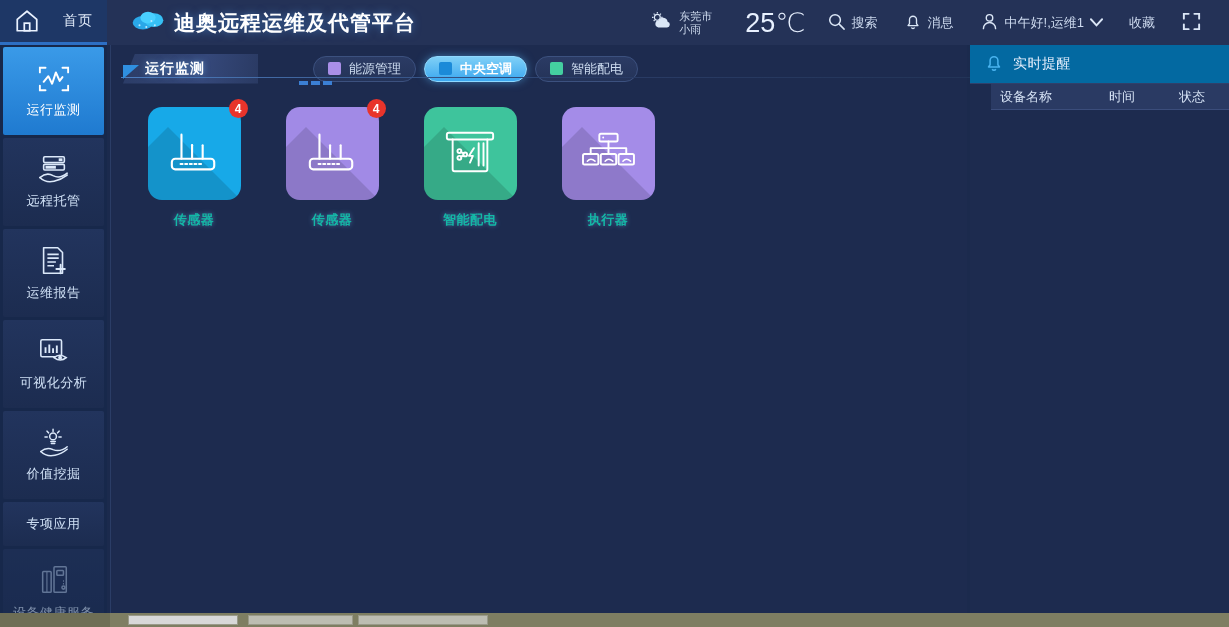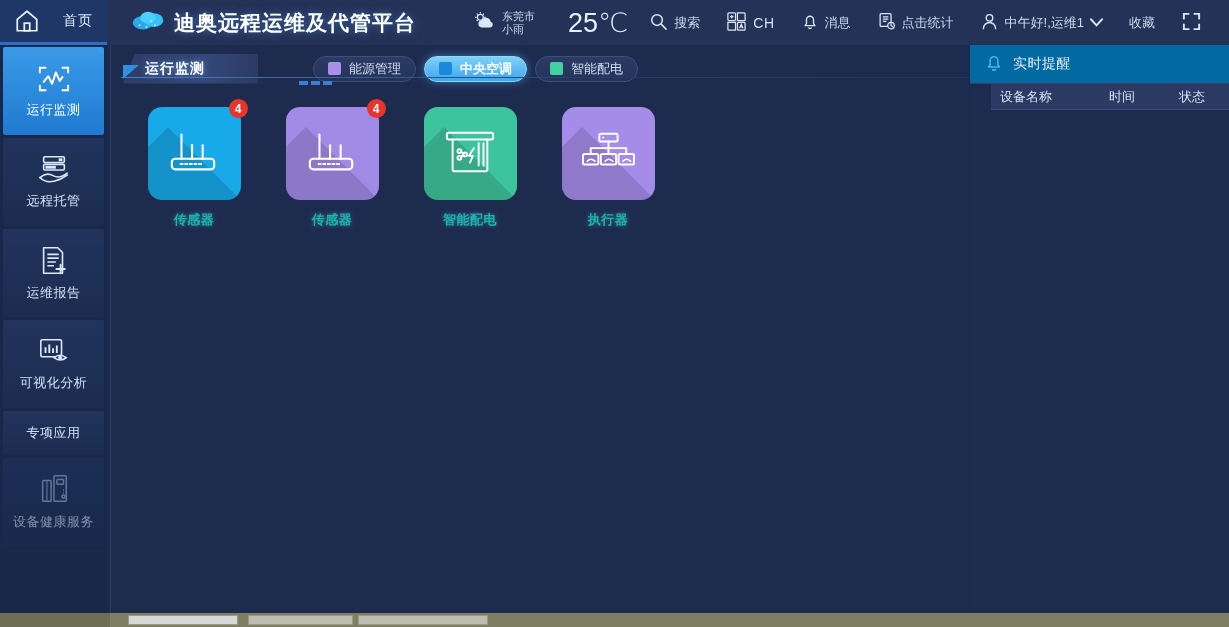--- a/index.html
+++ b/index.html
@@ -256,55 +256,31 @@
       <div class="hitem">
         <span>
           <svg width="19" height="19" viewBox="0 0 20 20" fill="none" stroke="#dbe7f7" stroke-width="1.6">
             <circle cx="8.5" cy="8.5" r="5.6"></circle>
               <path d="M12.8 12.8 L18 18" stroke-linecap="round"></path>
           </svg>
         </span>
         <span>搜索</span>
       </div>
 
-      <div class="hitem">
-        <span>
-          <svg width="21" height="21" viewBox="0 0 22 22" fill="none" stroke="#dbe7f7" stroke-width="1.3">
-            <rect x="2" y="2" width="8" height="8" rx="1"></rect>
-            <path d="M6 4.2 v3.6 M4.2 6 h3.6"></path>
-            <path d="M12 2 h7 a1 1 0 0 1 1 1 v7 h-8 Z"></path>
-            <path d="M2 12 h8 v8 H3 a1 1 0 0 1 -1 -1 Z"></path>
-            <rect x="12" y="12" width="8" height="8" rx="1"></rect>
-            <path d="M14.3 18 l1.7 -4 l1.7 4 M14.9 16.7 h2.2"></path>
-          </svg>
-        </span>
-        <span class="lang-code">CH</span>
-      </div>
 
       <div class="hitem">
         <span>
           <svg width="18" height="19" viewBox="0 0 20 21" fill="none" stroke="#dbe7f7" stroke-width="1.5">
             <path d="M4.5 15 h11 l-1.6 -2.2 V8.6 a3.9 3.9 0 0 0 -7.8 0 v4.2 Z" stroke-linejoin="round"></path>
             <path d="M8.2 17.2 a2 2 0 0 0 3.6 0"></path>
           </svg>
         </span>
         <span>消息</span>
       </div>
 
-      <div class="hitem">
-        <span>
-          <svg width="19" height="20" viewBox="0 0 20 22" fill="none" stroke="#dbe7f7" stroke-width="1.4">
-            <path d="M4 3 h10 a1 1 0 0 1 1 1 v12 a1 1 0 0 1 -1 1 H4 a1 1 0 0 1 -1 -1 V4 a1 1 0 0 1 1 -1 Z"></path>
-            <path d="M6 6.5 h6 M6 9 h6 M6 11.5 h4"></path>
-            <circle cx="15" cy="16" r="3.6" fill="#243257"></circle>
-            <path d="M15 14 v2 l1.4 1" stroke-linecap="round"></path>
-          </svg>
-        </span>
-        <span>点击统计</span>
-      </div>
 
       <div class="hitem">
         <span>
           <svg width="19" height="19" viewBox="0 0 20 20" fill="none" stroke="#dbe7f7" stroke-width="1.5">
             <circle cx="10" cy="6.2" r="3.4"></circle>
             <path d="M3.6 17.5 a6.4 6.4 0 0 1 12.8 0" stroke-linecap="round"></path>
           </svg>
         </span>
         <span>中午好!,运维1</span>
         <span>
@@ -371,20 +347,32 @@
         <svg width="36" height="32" viewBox="0 0 38 34" fill="none" stroke="#dce9fa" stroke-width="1.7">
           <rect x="5" y="4" width="22" height="18" rx="1.5"></rect>
           <path d="M10 18 v-6 M14 18 v-9 M18 18 v-5 M22 18 v-8" stroke-width="2"></path>
           <path d="M19 23 q6 -5 13 0 q-6 5 -13 0 Z" fill="#1f3055"></path>
           <circle cx="25.5" cy="23" r="2.1" fill="#dce9fa" stroke="none"></circle>
         </svg>
       </span>
       <span class="side-label">可视化分析</span>
     </div>
 
+    <div class="side-item">
+      <span class="side-icon">
+        <svg width="38" height="32" viewBox="0 0 40 34" fill="none" stroke="#dce9fa" stroke-width="1.6" stroke-linecap="round">
+          <circle cx="19" cy="10" r="3.6"></circle>
+          <path d="M19 2.4 v2.4 M12.6 4.4 l1.6 1.8 M25.4 4.4 l-1.6 1.8 M10.4 10.6 h2.4 M25.2 10.6 h2.4"></path>
+          <path d="M16.6 15.4 h4.8 M17.2 17.6 h3.6"></path>
+          <path d="M6 26 q6 -5 13 -2 q5 2 10 0 q3 -1.2 5 -3"></path>
+          <path d="M6 26 q6 6 15 4 q7 -1.4 13 -6.4"></path>
+        </svg>
+      </span>
+      <span class="side-label">价值挖掘</span>
+    </div>
 
     <div class="side-item short">
       <span class="side-label">专项应用</span>
     </div>
 
     <div class="side-item dim">
       <span class="side-icon">
         <svg width="34" height="34" viewBox="0 0 36 36" fill="none" stroke="#9fb4d4" stroke-width="1.6">
           <rect x="6" y="8" width="9" height="22" rx="1"></rect>
           <path d="M10.5 8 v22" stroke-width="1.2"></path>

